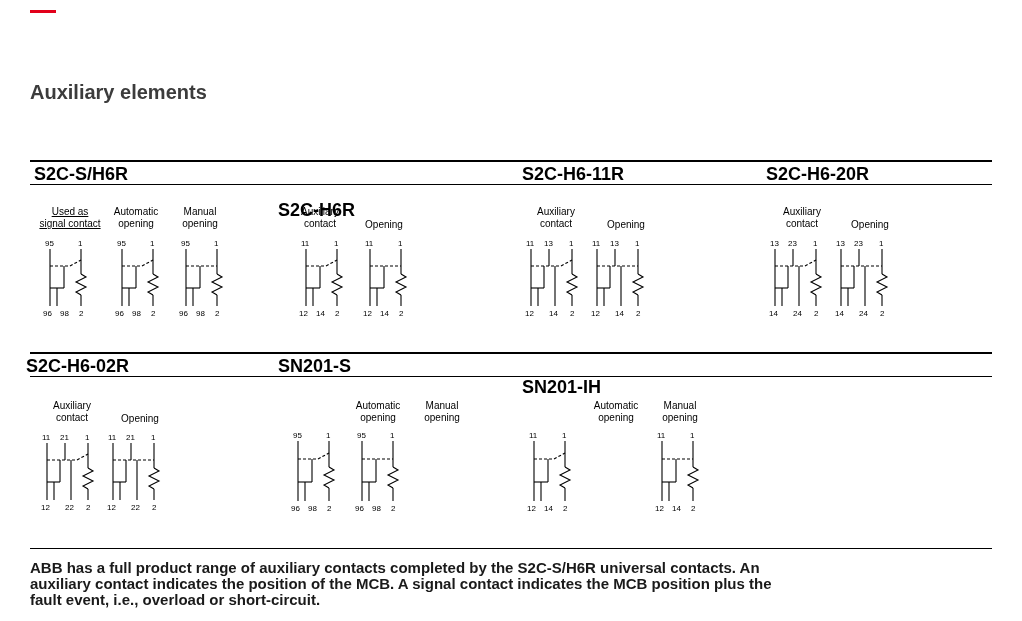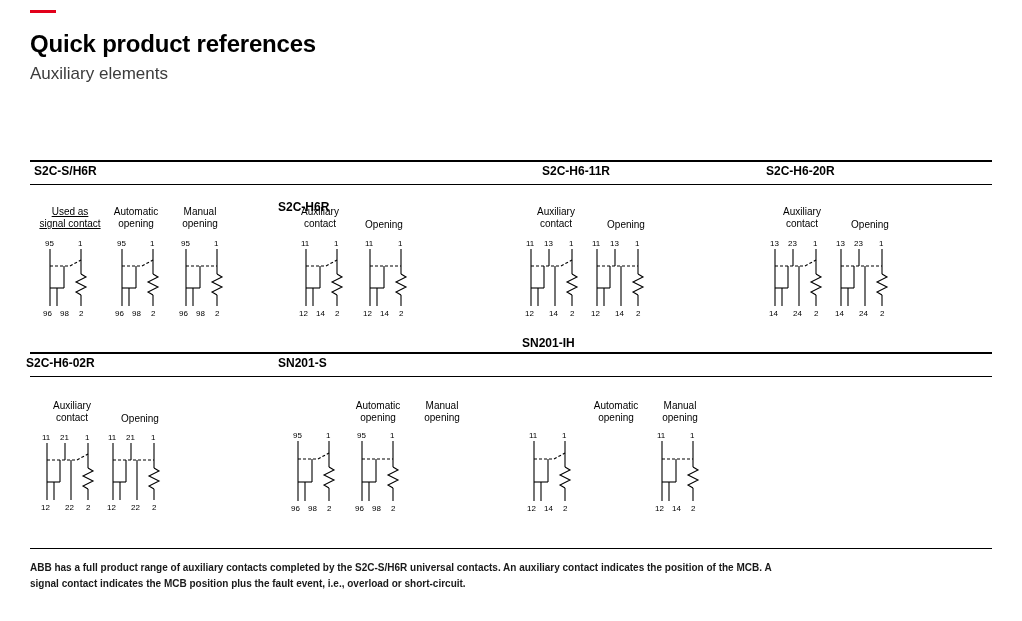--- a/index.html
+++ b/index.html
@@ -35,23 +35,23 @@
     left: 30px;
     top: 30px;
     font-size: 24px;
     font-weight: bold;
     letter-spacing: -0.2px;
     color: #000;
   }
   .subtitle {
     position: absolute;
     left: 30px;
-    top: 64px;
-    font-size: 17px;
-    font-weight: normal;
+    top: 81px;
+    font-size: 20px;
+    font-weight: bold;
     color: #3c3c3c;
   }
 
   
   .rule-thick {
     position: absolute;
     left: 30px;
     width: 962px;
     height: 2px;
     background: #000;
@@ -59,21 +59,21 @@
   .rule-thin {
     position: absolute;
     left: 30px;
     width: 962px;
     height: 1px;
     background: #000;
   }
 
   .col-head {
     position: absolute;
-    font-size: 12px;
+    font-size: 18px;
     font-weight: bold;
     color: #000;
     white-space: nowrap;
   }
 
   .blk-label {
     position: absolute;
     font-size: 10px;
     line-height: 12px;
     text-align: center;
@@ -84,41 +84,40 @@
   .diagram {
     position: absolute;
   }
   .diagram svg { display: block; }
 
   .footnote {
     position: absolute;
     left: 30px;
     top: 560px;
     width: 760px;
-    font-size: 10px;
+    font-size: 15px;
     line-height: 16px;
     color: #1a1a1a;
     font-weight: bold;
   }
 </style>
 </head>
 <body>
 
 <div class="page">
 
   <div class="accent-bar"></div>
-  <div class="title">Quick product references</div>
   <div class="subtitle">Auxiliary elements</div>
 
   <div class="rule-thick" style="top:160px;"></div>
   <div class="rule-thin" style="top:184px;"></div>
 
   <div class="col-head" style="left:34px; top:164px;">S2C-S/H6R</div>
   <div class="col-head" style="left:278px; top:164px;margin-top:36px;">S2C-H6R</div>
-  <div class="col-head" style="left:522px; top:164px;margin-left:20px;">S2C-H6-11R</div>
+  <div class="col-head" style="left:522px; top:164px;">S2C-H6-11R</div>
   <div class="col-head" style="left:766px; top:164px;text-align:right;">S2C-H6-20R</div>
 
   <div class="blk-label" style="left:32px; top:206px; width:76px;text-decoration:underline;">Used as<br>signal contact</div>
   <div class="diagram" style="left:40px; top:238px;">
     <svg width="64" height="84" viewBox="0 0 64 84">
       <g stroke="#000" fill="none" stroke-width="1.1">
         <text x="5" y="8" font-size="8" font-family="Liberation Sans, sans-serif" fill="#000" stroke="none">95</text>
         <text x="38" y="8" font-size="8" font-family="Liberation Sans, sans-serif" fill="#000" stroke="none">1</text>
         <line x1="10" y1="11" x2="10" y2="28"></line>
         <line x1="41" y1="11" x2="41" y2="28"></line>
@@ -349,21 +348,21 @@
         <text x="46" y="78" font-size="8" font-family="Liberation Sans, sans-serif" fill="#000" stroke="none">2</text>
       </g>
     </svg>
   </div>
 
   <div class="rule-thick" style="top:352px;"></div>
   <div class="rule-thin" style="top:376px;"></div>
 
   <div class="col-head" style="left:26px; top:356px;">S2C-H6-02R</div>
   <div class="col-head" style="left:278px; top:356px;">SN201-S</div>
-  <div class="col-head" style="left:522px; top:336px;">SN201-IH</div>
+  <div class="col-head" style="left:522px; top:377px;">SN201-IH</div>
 
   <div class="blk-label" style="left:42px; top:400px; width:60px;">Auxiliary<br>contact</div>
   <div class="diagram" style="left:40px; top:432px;">
     <svg width="72" height="84" viewBox="0 0 72 84">
       <g stroke="#000" fill="none" stroke-width="1.1">
         <text x="2" y="8" font-size="8" font-family="Liberation Sans, sans-serif" fill="#000" stroke="none">11</text>
         <text x="20" y="8" font-size="8" font-family="Liberation Sans, sans-serif" fill="#000" stroke="none">21</text>
         <text x="45" y="8" font-size="8" font-family="Liberation Sans, sans-serif" fill="#000" stroke="none">1</text>
         <line x1="7" y1="11" x2="7" y2="28"></line>
         <line x1="25" y1="11" x2="25" y2="28"></line>

